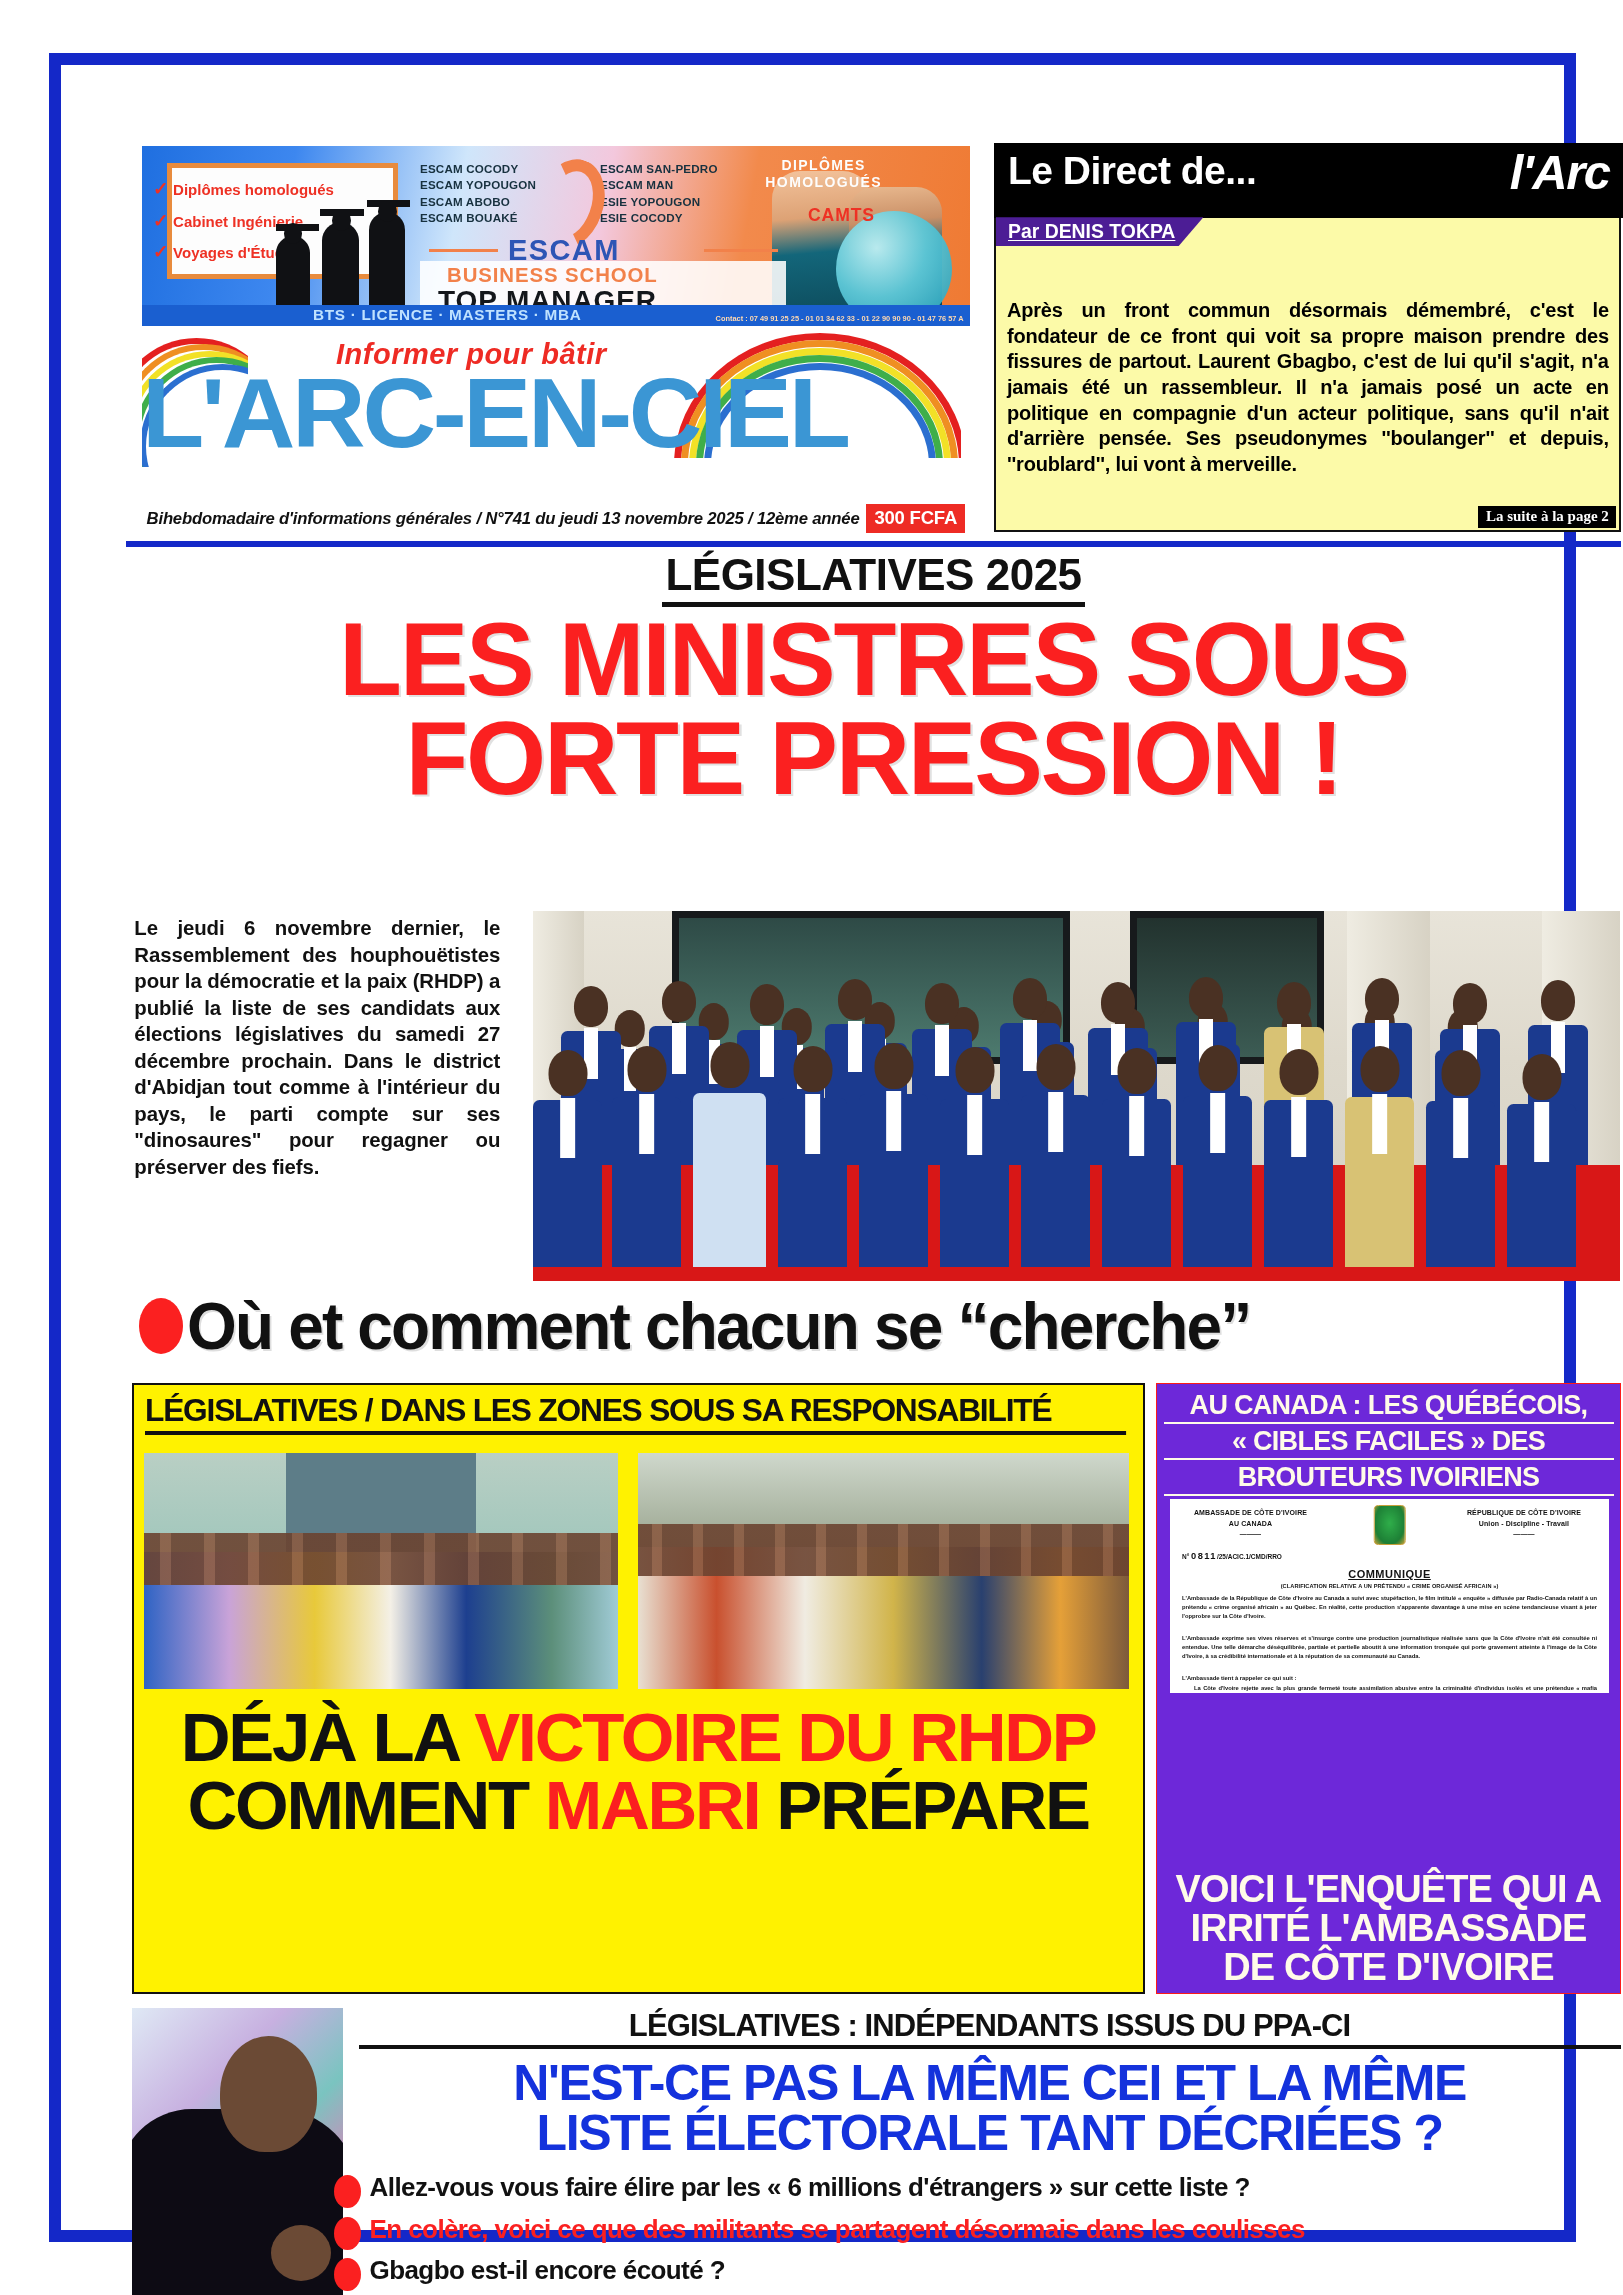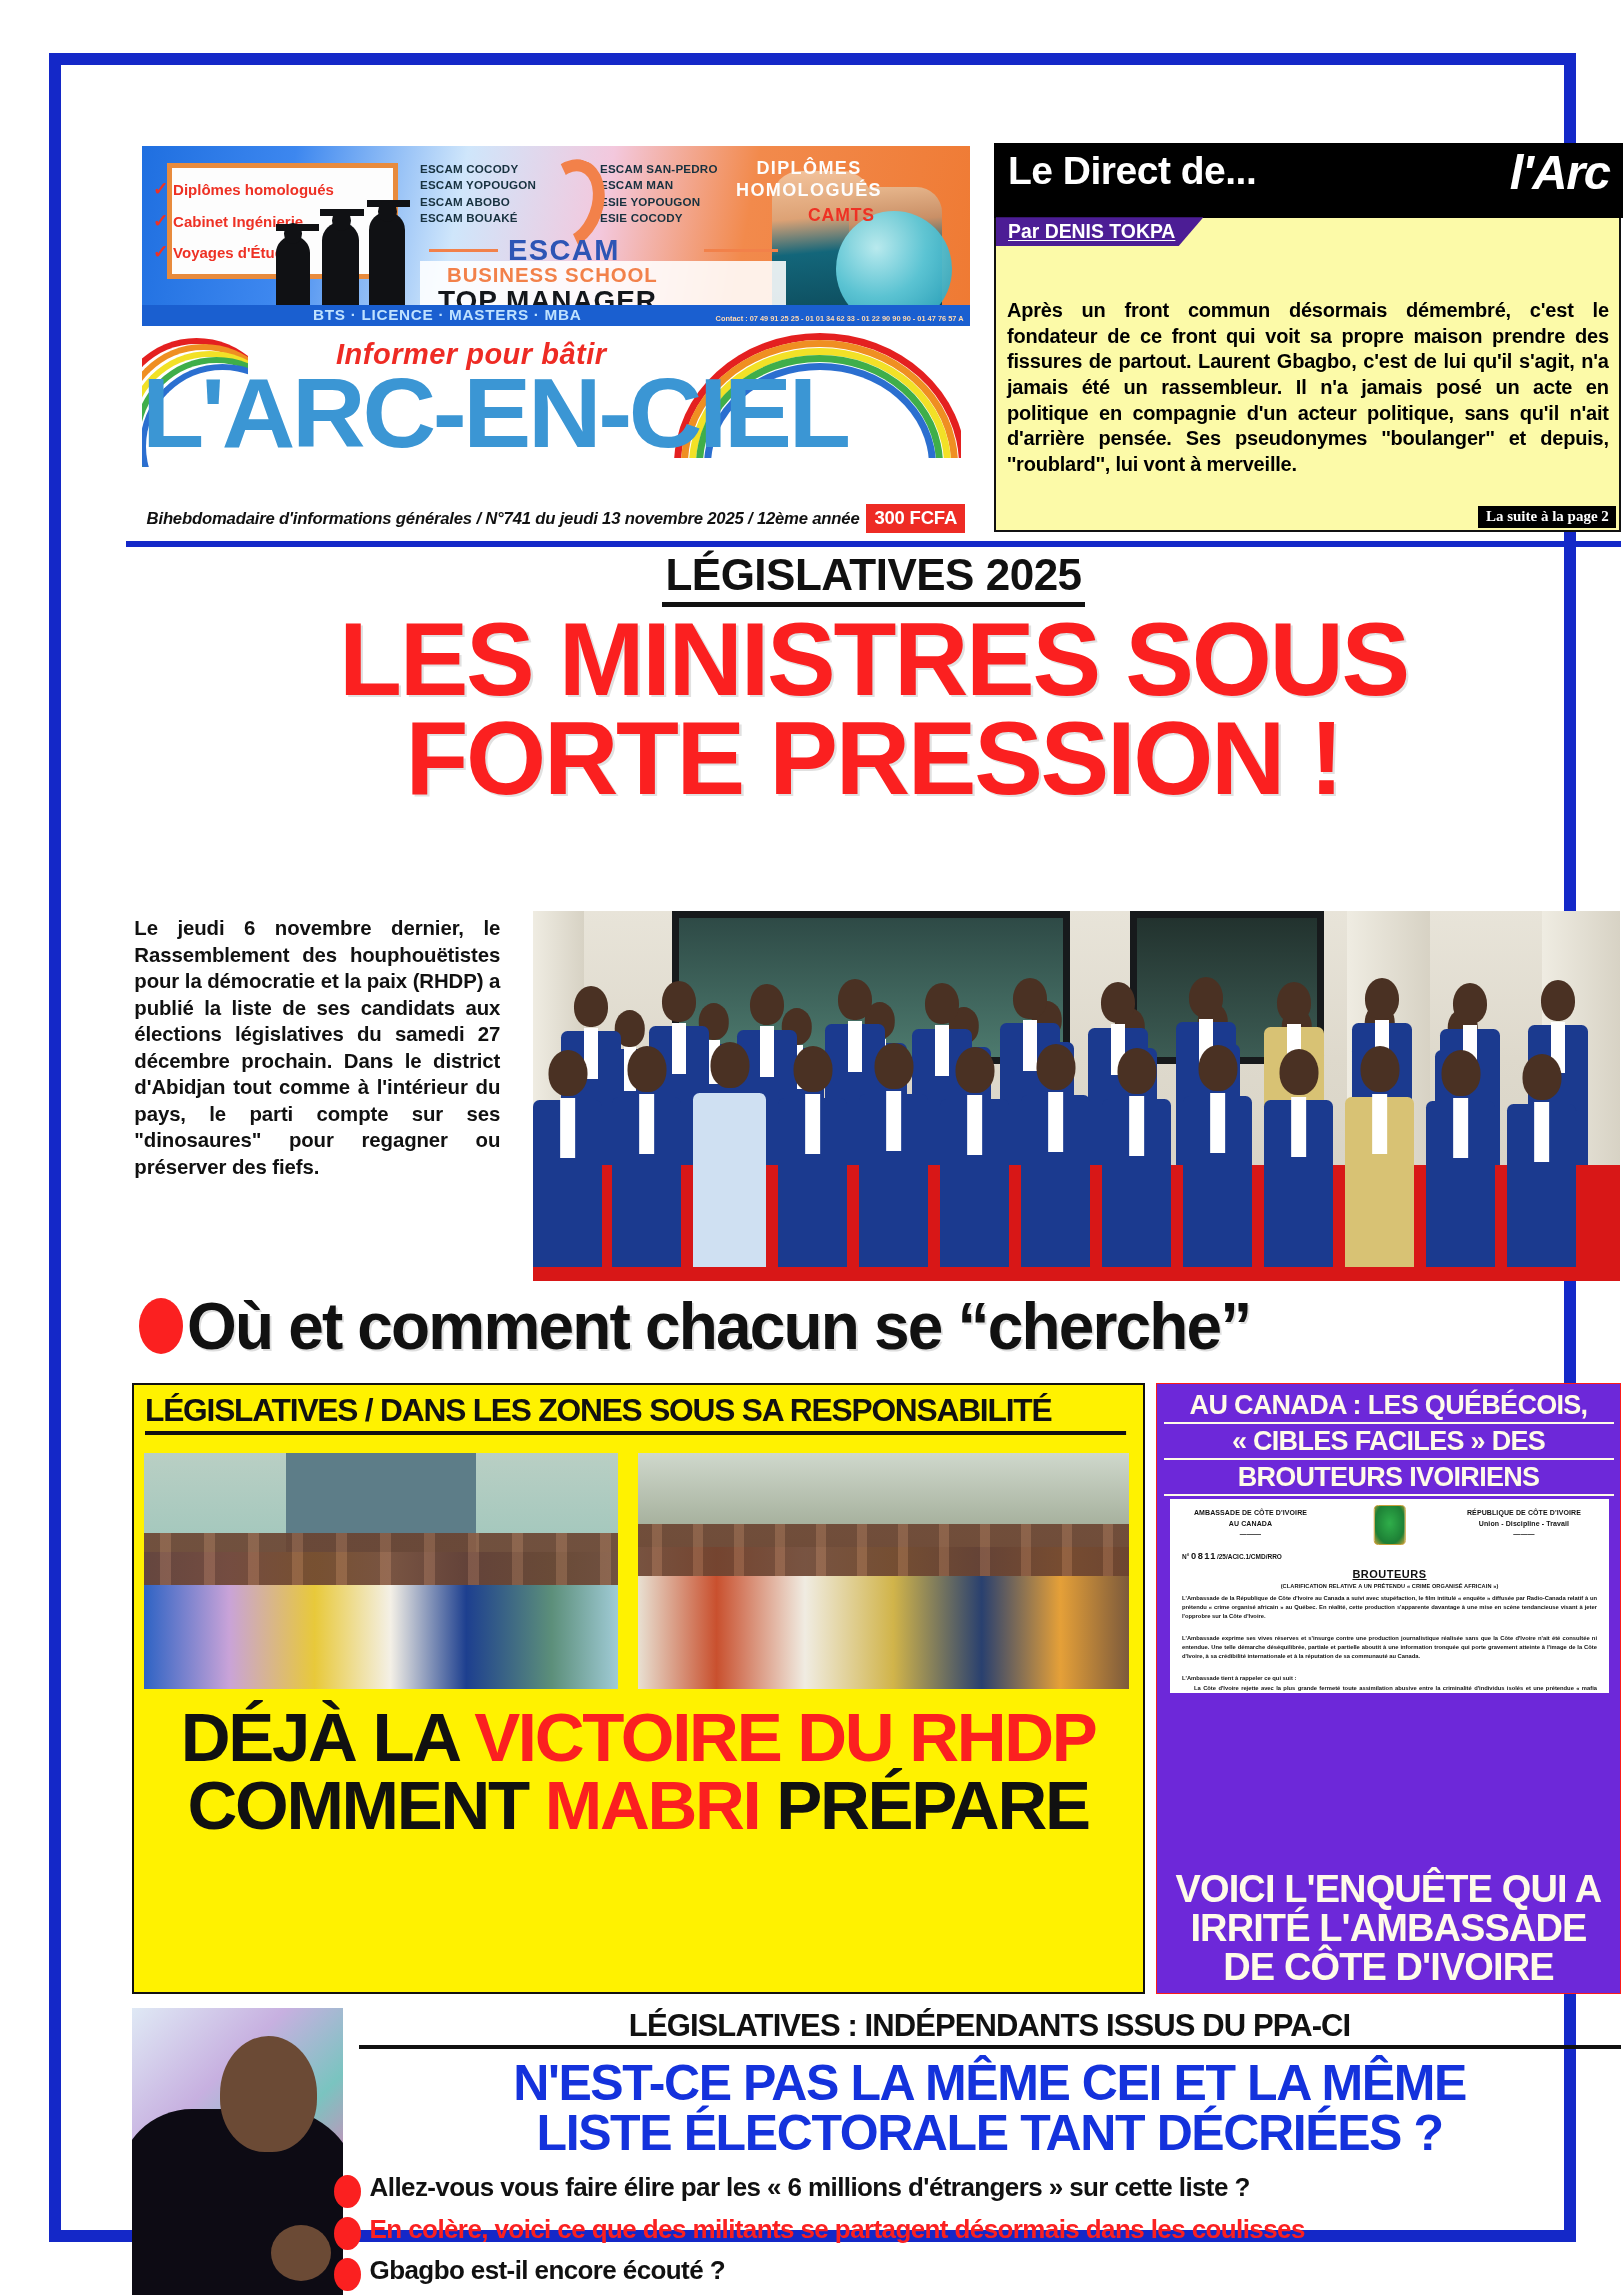--- a/index.html
+++ b/index.html
@@ -23,21 +23,21 @@
   .escam .logo .cres{position:absolute;left:8.3px;top:2.8px;width:43px;height:69px;border-radius:50%;
      border:12px solid #f2814a;border-left-color:transparent;border-bottom-color:transparent;transform:rotate(20deg);}
   .escam .escamName{position:absolute;left:366px;top:88px;font-size:29px;font-weight:bold;color:#2d55b5;letter-spacing:1.4px;}
   .escam .rule{position:absolute;height:3.2px;background:#f2814a;top:103px;}
   .escam .bschool{position:absolute;left:305px;top:118px;font-size:20.4px;font-weight:bold;color:#f2814a;letter-spacing:0.9px;}
   .escam .topmgr{position:absolute;left:296px;top:139px;font-size:28px;font-weight:bold;color:#14171c;letter-spacing:0.9px;text-align:right;}
   .escam .whitebar{position:absolute;left:278px;top:115px;width:366px;height:51px;background:rgba(255,255,255,.88);}
   .escam .bluebar{position:absolute;left:0;bottom:0;width:100%;height:21px;background:#1a5fd0;}
   .escam .degrees{position:absolute;left:171px;bottom:1.9px;font-size:15.3px;font-weight:bold;color:#bfe2ff;letter-spacing:0.7px;}
   .escam .contact{position:absolute;right:6.5px;bottom:2.8px;font-size:7.4px;font-weight:bold;color:#ffd9b0;}
-  .escam .dip{position:absolute;right:88px;top:11px;color:#fdfdfd;font-size:18px;font-weight:bold;letter-spacing:1.4px;text-align:center;line-height:1.25;}
+  .escam .dip{position:absolute;right:88px;top:11px;color:#fdfdfd;font-size:14px;font-weight:bold;letter-spacing:1.4px;text-align:center;line-height:1.25;}
   .escam .camts{position:absolute;right:95px;top:59px;color:#ee3124;font-size:17.6px;font-weight:bold;letter-spacing:0.9px;}
   .escam .globe{position:absolute;right:18.5px;top:65px;width:116px;height:116px;border-radius:50%;
      background:radial-gradient(circle at 35% 32%, #bff0f4 0%, #5fc9d8 45%, #1d98b4 100%);opacity:.95;}
   .escam .silh{position:absolute;left:134px;bottom:21px;width:153px;height:97px;}
   .escam .silh i{position:absolute;bottom:0;background:#101114;display:block;}
   .escam .photoA{position:absolute;right:99px;bottom:21px;width:99px;height:134px;
     background:linear-gradient(175deg,#f3c39c 0%,#dda275 35%,#13667a 60%,#0e4f60 100%);border-radius:28px 28px 0 0;}
   .escam .photoB{position:absolute;right:28px;bottom:21px;width:93px;height:118px;
     background:linear-gradient(175deg,#e9b98f 0%,#c98f66 30%,#0f5f72 58%,#0b4455 100%);border-radius:25.4px 25.4px 0 0;}
 
@@ -478,21 +478,21 @@
        <span>AU CANADA : LES QUÉBÉCOIS,</span>
        <span>« CIBLES FACILES » DES</span>
        <span>BROUTEURS IVOIRIENS</span>
      </div>
 
      <div class="doc">
        <div class="dh dl">AMBASSADE DE CÔTE D'IVOIRE<br>AU CANADA<br>———</div>
        <div class="crest"></div>
        <div class="dh dr">RÉPUBLIQUE DE CÔTE D'IVOIRE<br>Union - Discipline - Travail<br>———</div>
        <div class="num">N° <b>0811</b><span>/25/ACIC.1/CMD/RRO</span></div>
-       <div class="ct">BROUTEURS</div>
+       <div class="ct">COMMUNIQUE</div>
        <div class="cs">(CLARIFICATION RELATIVE A UN PRÉTENDU « CRIME ORGANISÉ AFRICAIN »)</div>
        <div class="p" style="top:95px;">L'Ambassade de la République de Côte d'Ivoire au Canada a suivi avec stupéfaction, le film intitulé « enquête » diffusée par Radio-Canada relatif à un prétendu « crime organisé africain » au Québec. En réalité, cette production s'apparente davantage à une mise en scène tendancieuse visant à jeter l'opprobre sur la Côte d'Ivoire.</div>
        <div class="p" style="top:135px;">L'Ambassade exprime ses vives réserves et s'insurge contre une production journalistique réalisée sans que la Côte d'Ivoire n'ait été consultée ni entendue. Une telle démarche déséquilibrée, partiale et partielle aboutit à une information tronquée qui porte gravement atteinte à l'image de la Côte d'Ivoire, à sa crédibilité internationale et à la réputation de sa communauté au Canada.</div>
        <div class="p" style="top:175px;">L'Ambassade tient à rappeler ce qui suit :</div>
        <div class="p" style="top:185px;left:24px;">La Côte d'Ivoire rejette avec la plus grande fermeté toute assimilation abusive entre la criminalité d'individus isolés et une prétendue « mafia ivoirienne ». De telles généralisations</div>
      </div>
 
      <div class="rbot">
        <div>VOICI L'ENQUÊTE QUI A</div>
        <div>IRRITÉ L'AMBASSADE</div>

